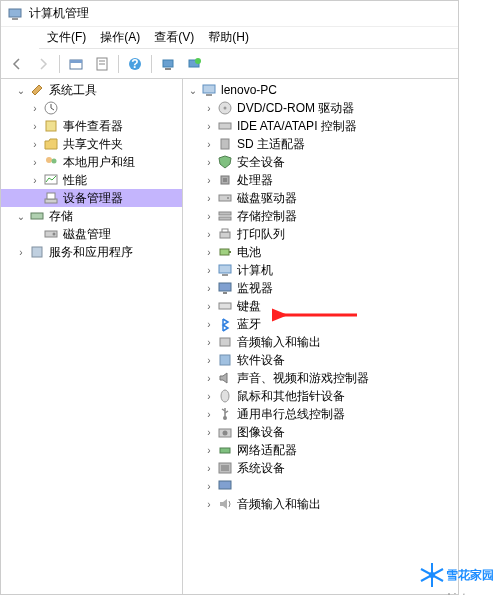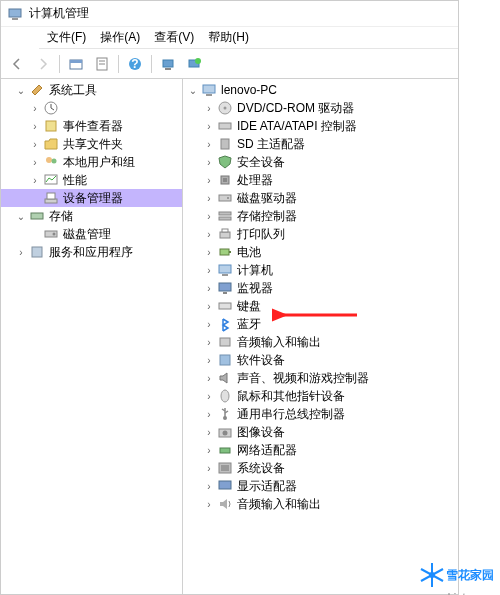--- a/index.html
+++ b/index.html
@@ -403,21 +403,20 @@
             </span>
             <span class="label">系统设备</span>
           </div>
           <div class="tree-item" style="padding-left: 20px;">
             <span class="toggle">›</span>
             <span class="node-icon">
               <svg width="16" height="16">
                 <rect x="2" y="3" width="12" height="8" fill="#80a0d0" stroke="#507090"></rect>
               </svg>
             </span>
-            <span class="label">显示适配器</span>
           </div>
           <div class="tree-item" style="padding-left: 20px;">
             <span class="toggle">›</span>
             <span class="node-icon">
               <svg width="16" height="16">
                 <path d="M3 6 L6 6 L10 3 L10 13 L6 10 L3 10 Z" fill="#b0b0b0"></path>
                 <path d="M12 5 Q14 8 12 11" stroke="#888" fill="none"></path>
               </svg>
             </span>
             <span class="label">音频输入和输出</span>

